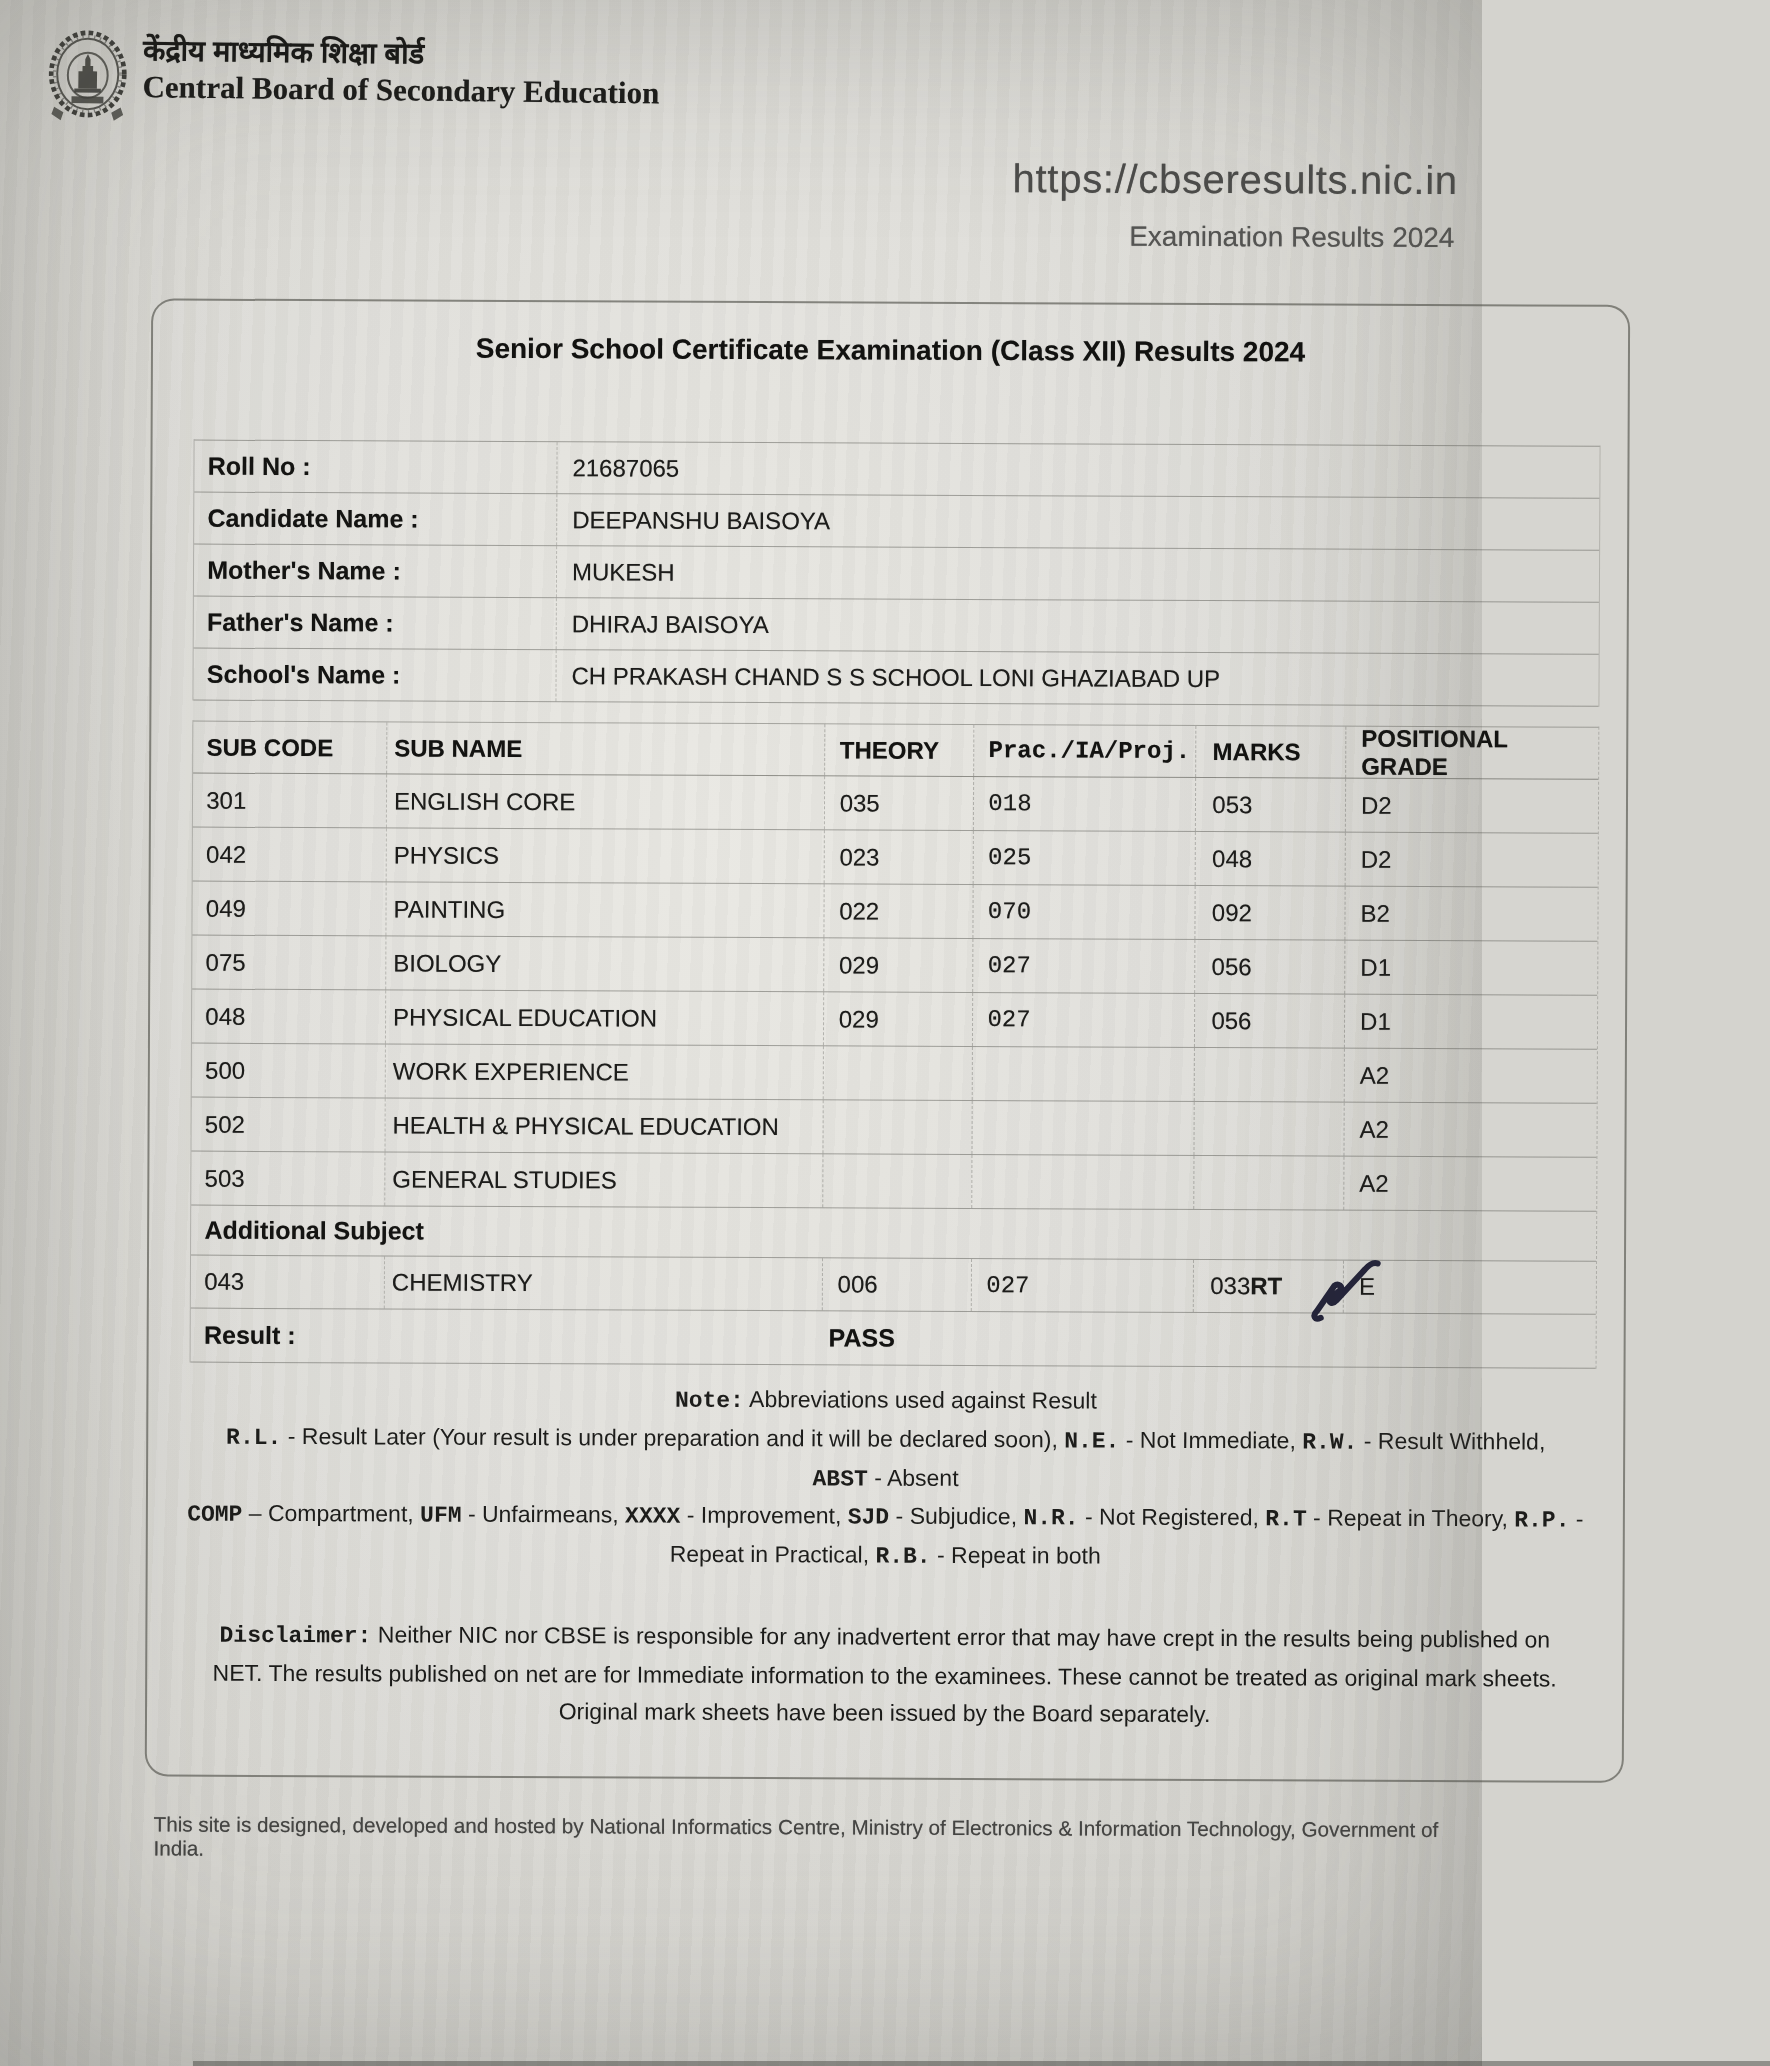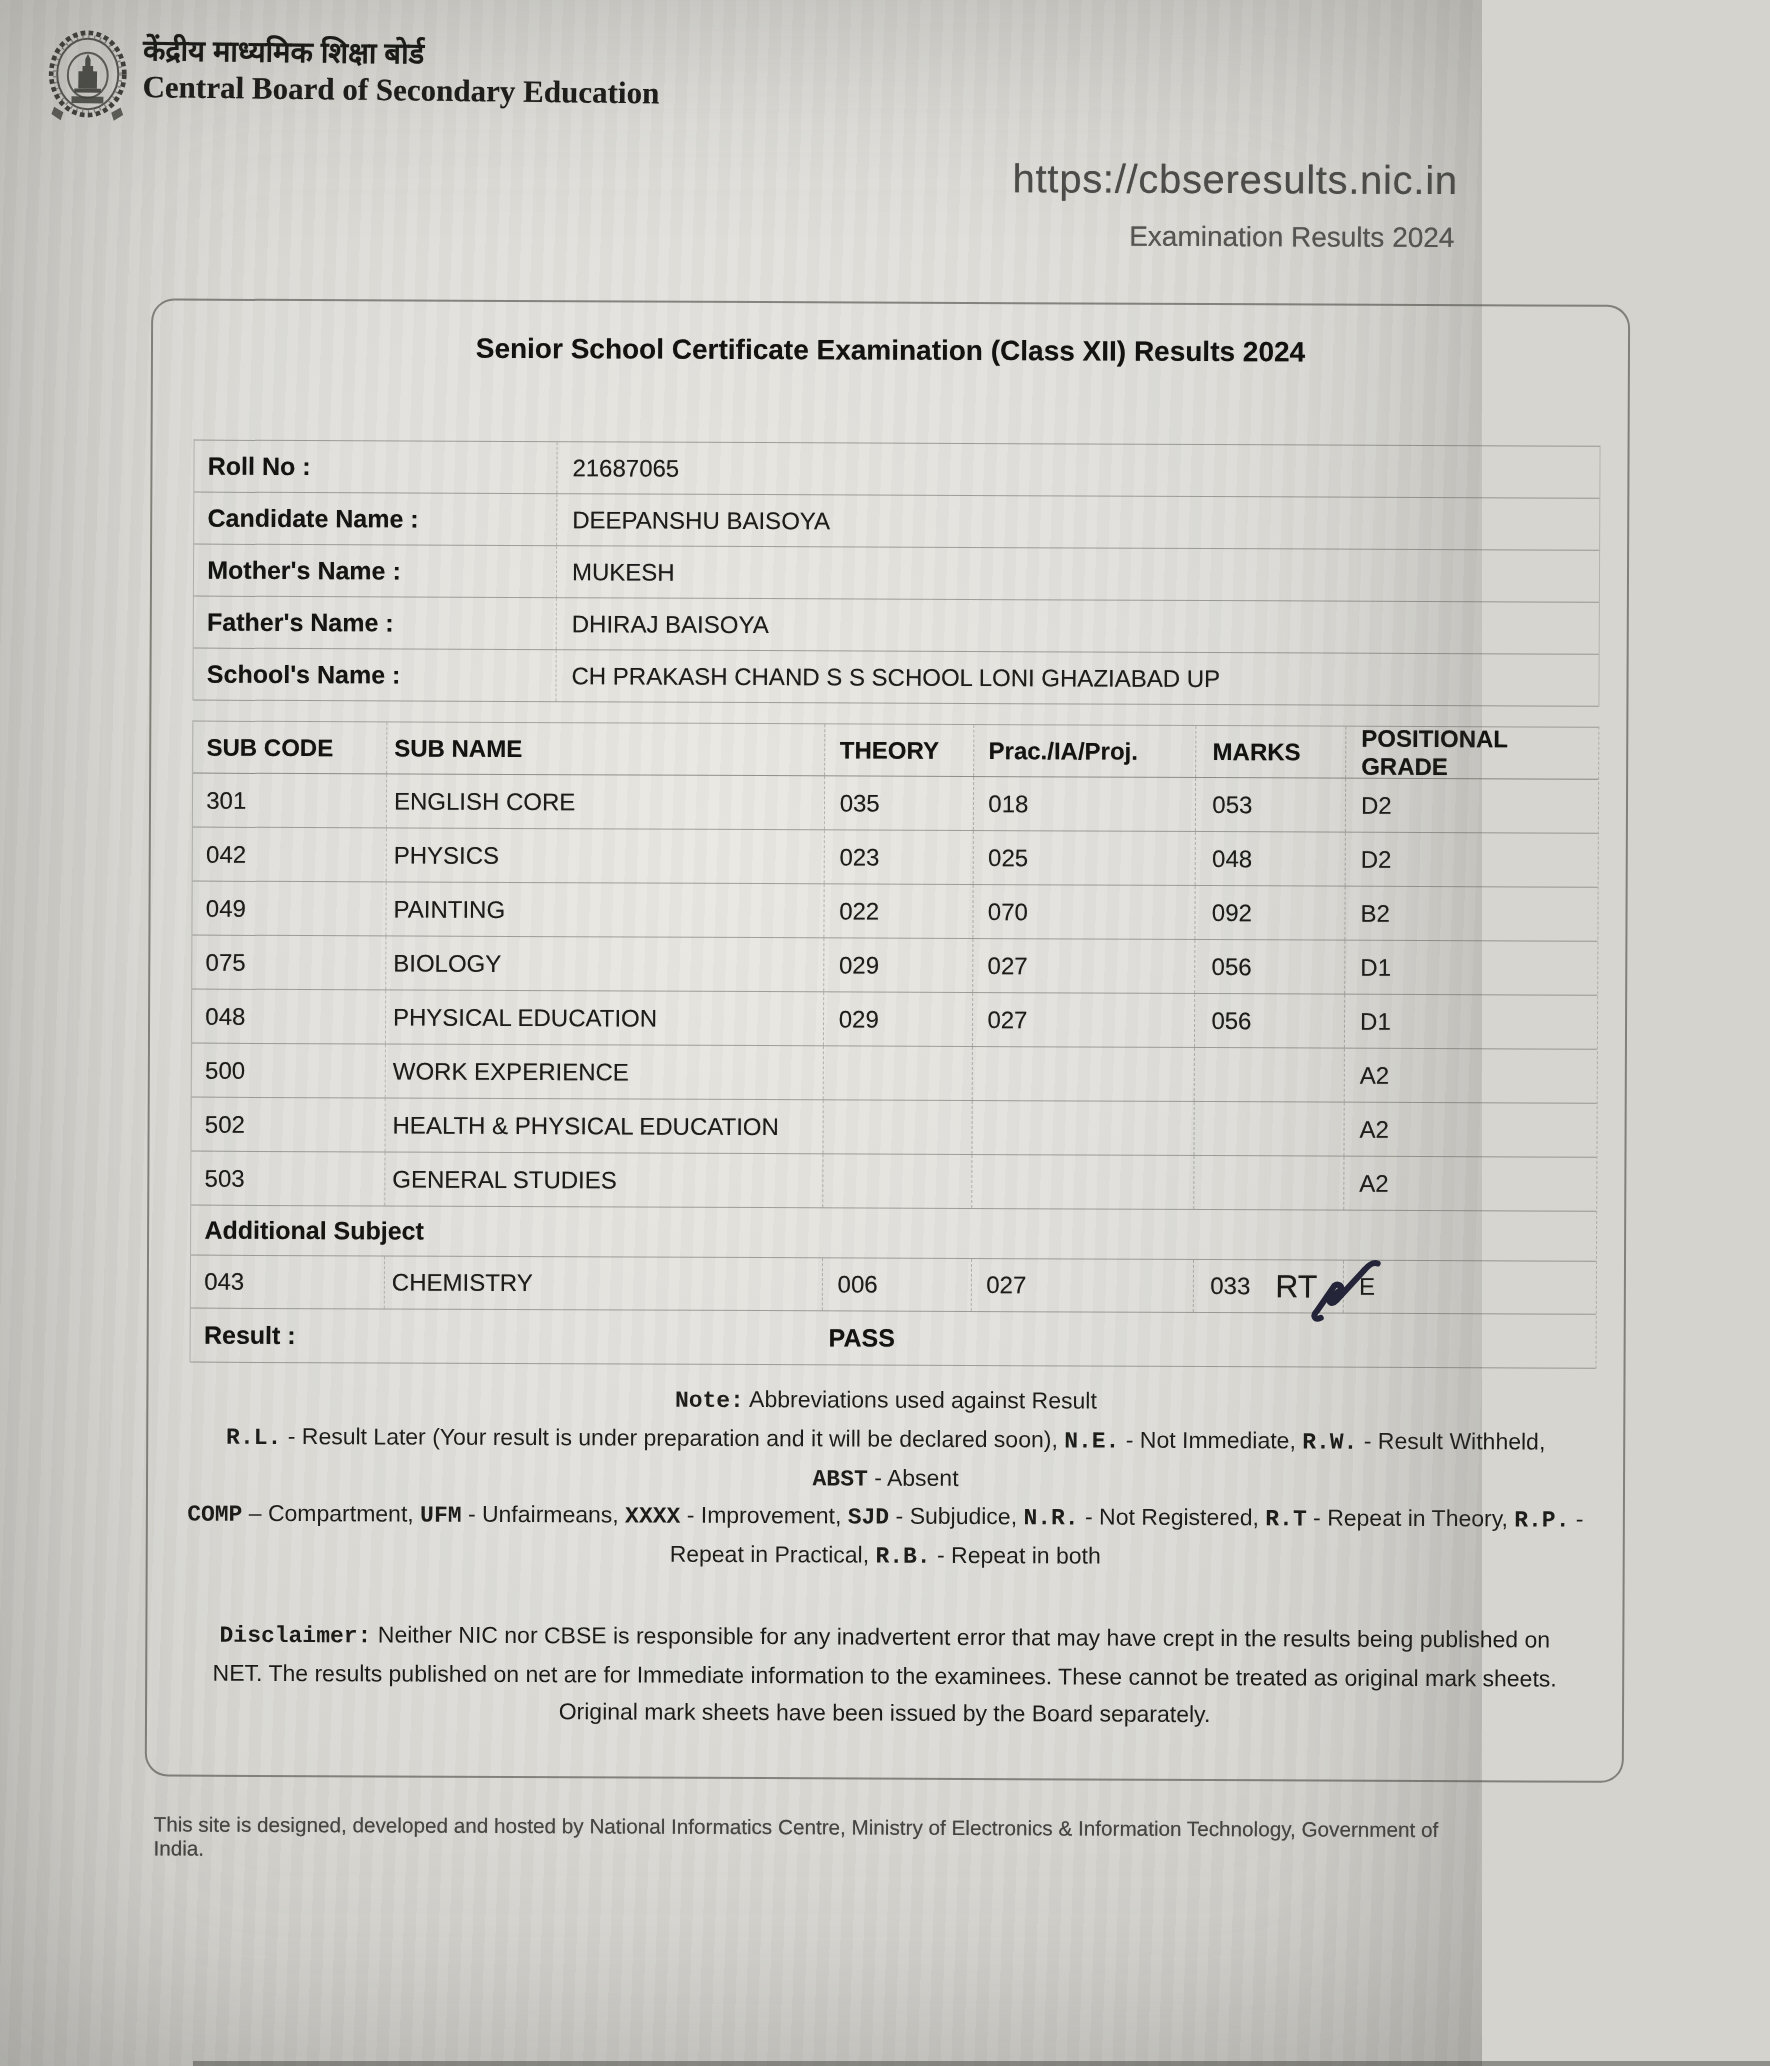--- a/index.html
+++ b/index.html
@@ -54,29 +54,29 @@
     border-top:0.7px solid rgba(100,100,94,0.5);
     border-left:0.7px solid rgba(100,100,94,0.35);
     border-right:0.7px dashed rgba(100,100,95,0.35);}
   .m-row{display:flex;align-items:center;border-bottom:0.7px solid rgba(100,100,94,0.55);}
   .m-head{height:51px;font-weight:700;font-size:24px;color:#131311;border-bottom:1.3px solid rgba(85,85,78,0.6);}
   .m-sub{height:53px;font-size:24px;color:#1c1c1a;}
   .c{align-self:stretch;display:flex;align-items:center;}
   .c1{width:180px;padding-left:13.3px;}
   .c2{width:430px;padding-left:6.7px;border-left:0.7px dashed rgba(100,100,95,0.35);}
   .c3{width:133px;padding-left:14.7px;border-left:0.7px dashed rgba(100,100,95,0.40);}
-  .c4{width:207px;padding-left:14.7px;border-left:0.7px dashed rgba(100,100,95,0.40);}
+  .c4{width:207px;padding-left:14.7px;border-left:0.7px dashed rgba(100,100,95,0.40);font-family:Liberation Mono, monospace;}
   .c5{width:133px;padding-left:16px;border-left:0.7px dashed rgba(100,100,95,0.40);position:relative;}
   .c6{flex:1;padding-left:14.7px;border-left:0.7px dashed rgba(100,100,95,0.40);}
   .addl-row{height:49px;font-size:25px;font-weight:700;color:#141412;padding-left:13.3px;}
   .chem{height:52px;}
   .result-row{height:53px;}
   .r1{width:610px;padding-left:13.3px;font-size:25px;font-weight:700;color:#141412;}
   .r2{flex:1;padding-left:14.7px;font-size:25px;font-weight:700;color:#131311;}
-  .flag{margin-left:25px;font-size:32px;}
+  .flag{font-size:24px;font-weight:bold;}
   .penmark{position:absolute;left:1158px;top:947px;width:80px;height:80px;z-index:3;}
 
   
   .note{position:absolute;left:0;top:1078px;width:100%;padding:0 31px;box-sizing:border-box;
     text-align:center;font-size:23px;line-height:1.6;color:#1d1d1b;}
   .b{font-weight:700;font-family:Liberation Mono, monospace;}
   .disclaimer{position:absolute;left:0;top:1315px;width:100%;padding:0 59px;box-sizing:border-box;
     text-align:center;font-size:23px;line-height:1.6;color:#1b1b19;}
 
   .footer{position:absolute;left:157px;top:1815px;font-size:20.7px;color:#454543;}

